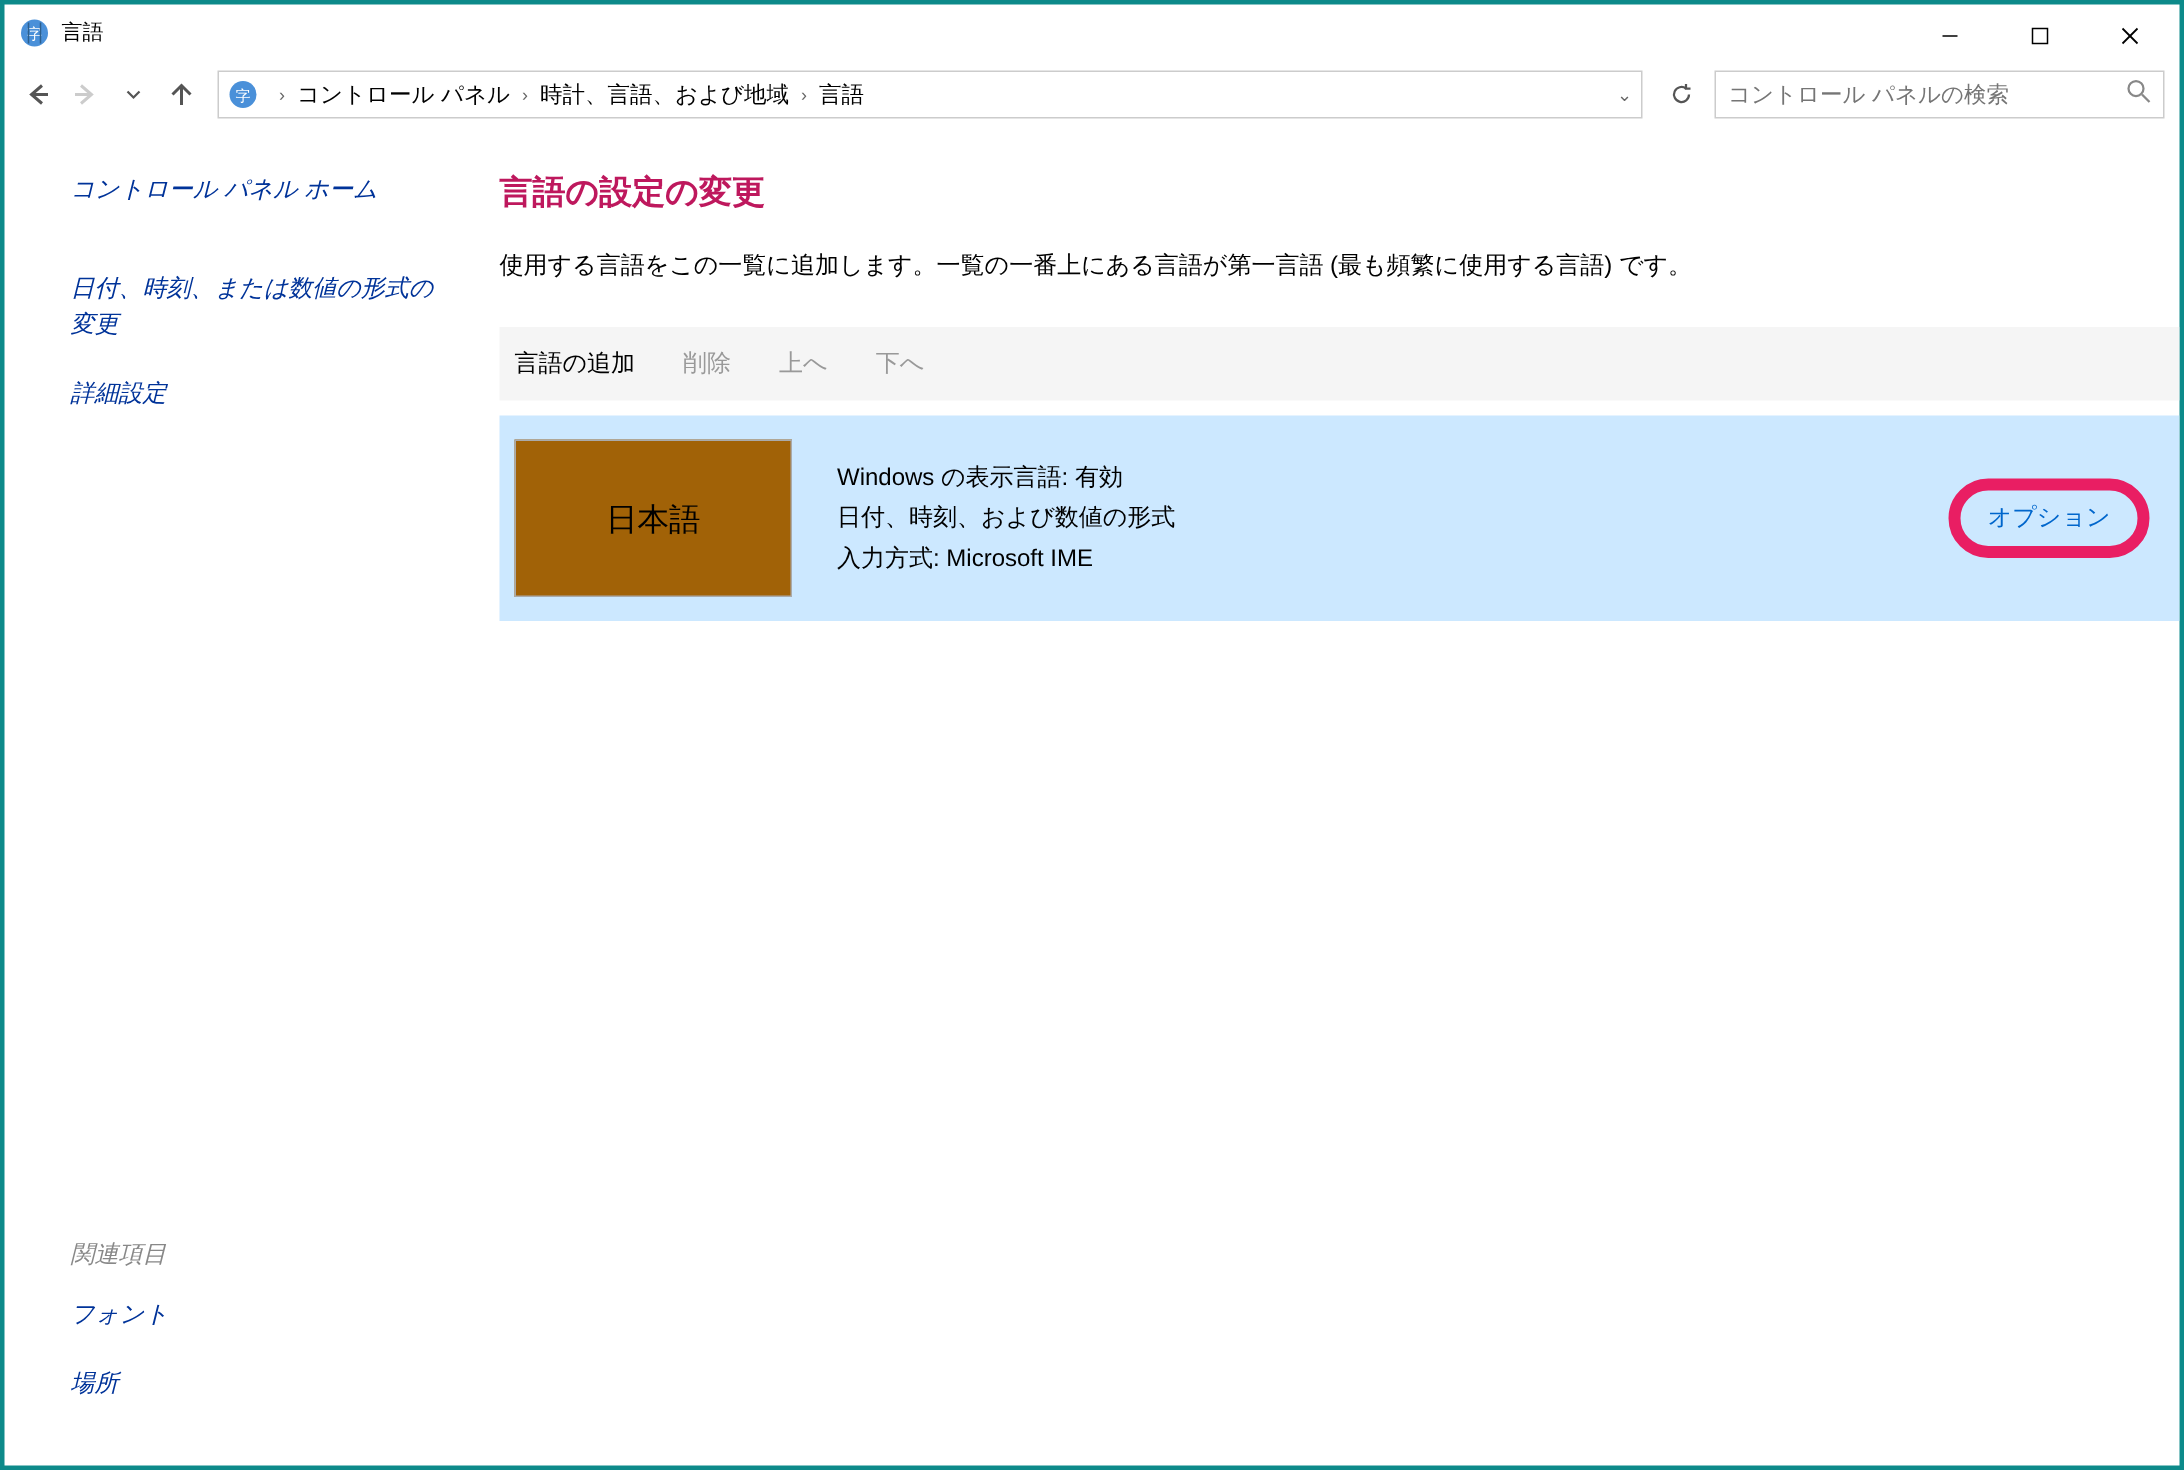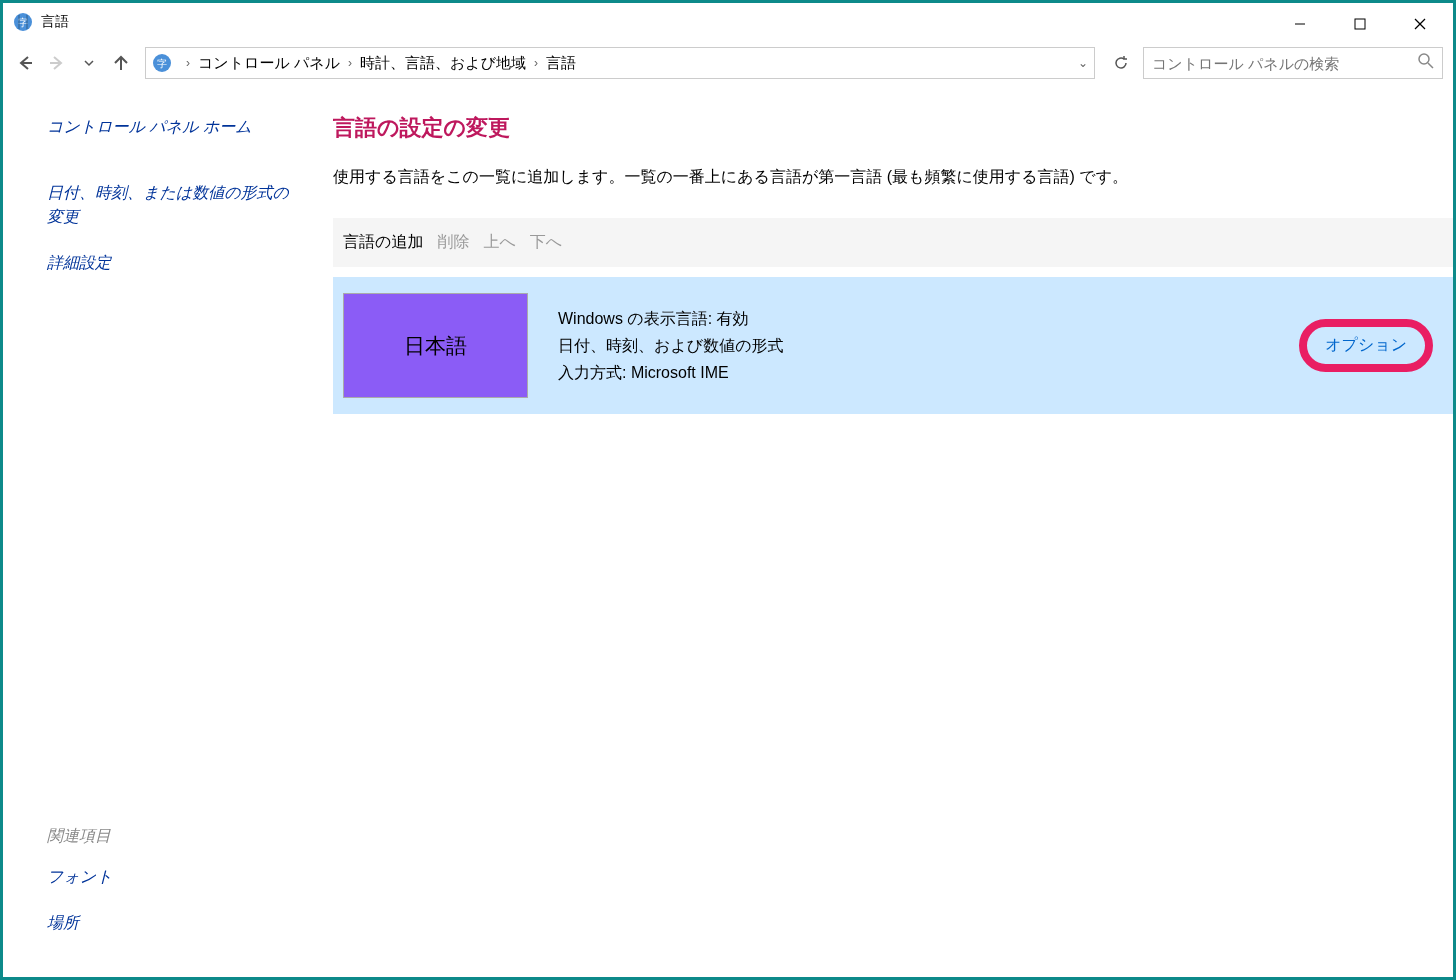--- a/index.html
+++ b/index.html
@@ -31,26 +31,26 @@
     .sidebar { width: 295px; padding: 30px 0 0 44px; display: flex; flex-direction: column; font-style: italic; }
     .sidebar-top { flex: 1; }
     .sidebar-link { display: block; color: #003399; font-size: 16px; margin-bottom: 22px; cursor: pointer; line-height: 1.5; }
     .sidebar-heading { color: #888; font-size: 16px; margin-bottom: 18px; }
     .sidebar-bottom { padding-bottom: 42px; }
     
     .content { flex: 1; padding: 28px 0 0 35px; }
     .page-title { color: #be185d; font-size: 22px; margin-bottom: 24px; }
     .page-desc { font-size: 16px; color: #000; margin-bottom: 30px; }
     
-    .toolbar { display: flex; gap: 14px; padding: 14px 10px; background: #f5f5f5; margin-right: 0; }
+    .toolbar { display: flex; gap: 32px; padding: 14px 10px; background: #f5f5f5; margin-right: 0; }
     .toolbar-item { font-size: 16px; color: #000; cursor: pointer; }
     .toolbar-item.disabled { color: #999; cursor: default; }
     
     .lang-item { display: flex; align-items: center; background: #cce8ff; padding: 16px 20px 16px 10px; margin-top: 10px; }
-    .lang-box { width: 185px; height: 105px; background: #8b5cf6; border: 1px solid #aaa; display: flex; justify-content: center; align-items: center; font-size: 21px; margin-right: 30px; }
+    .lang-box { width: 185px; height: 105px; background: #a16207; border: 1px solid #aaa; display: flex; justify-content: center; align-items: center; font-size: 21px; margin-right: 30px; }
     .lang-details { flex: 1; font-size: 16px; line-height: 1.7; }
     .lang-options { color: #0066cc; font-size: 16px; cursor: pointer; }
     .highlight-ring { border: 8px solid #e91e63; border-radius: 28px; padding: 8px 18px; }
   </style>
 </head>
 <body>
 
 <div class="titlebar">
   <span class="titlebar-icon">
     <svg viewBox="0 0 20 20">

